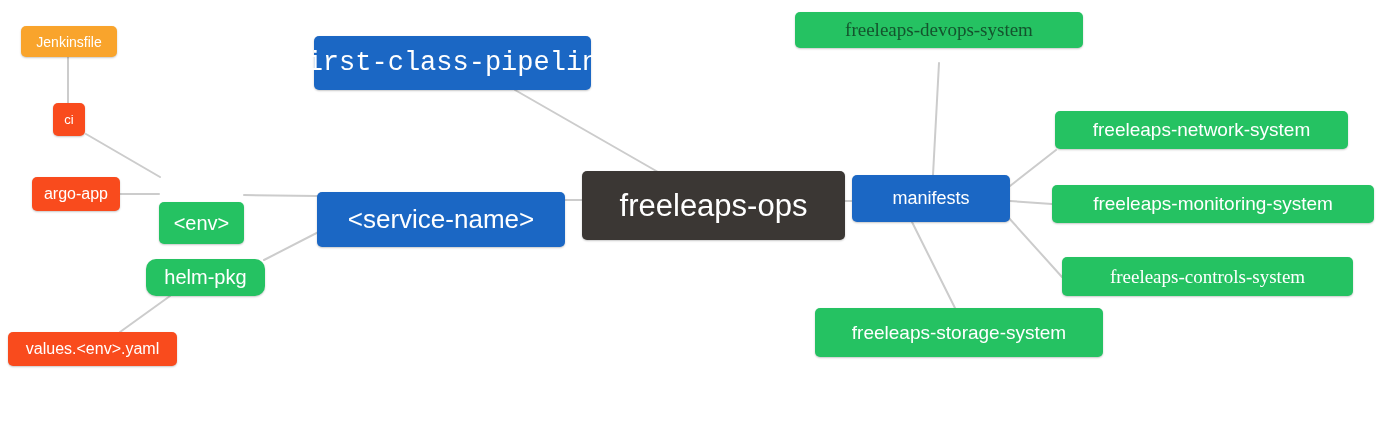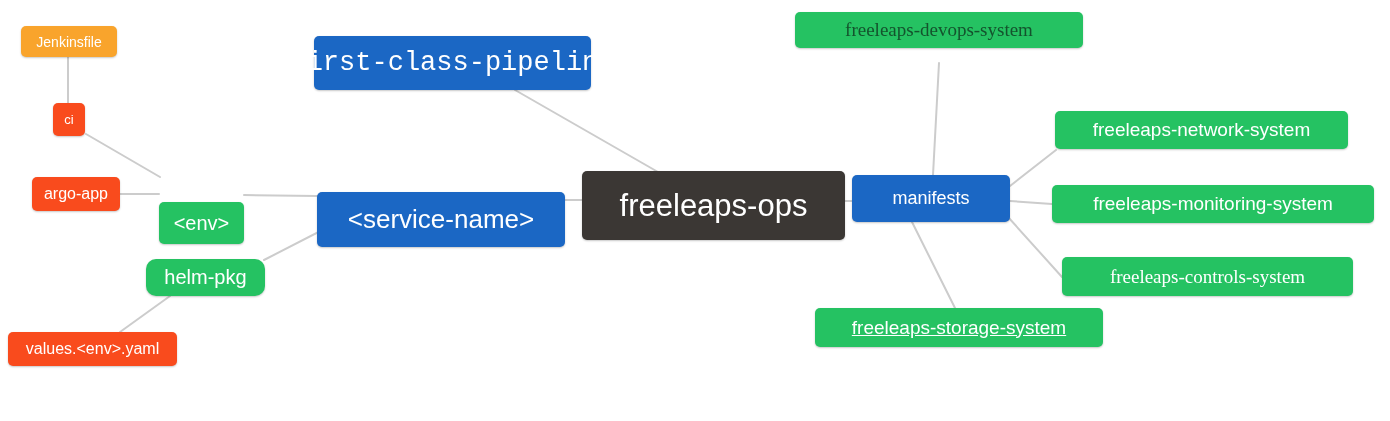--- a/index.html
+++ b/index.html
@@ -73,15 +73,15 @@
       <div class="node" style="left: 146px; top: 259px; width: 119px; height: 37px; font-size: 20px; background: rgb(37, 194, 98); color: rgb(255, 255, 255); border-radius: 10px;">helm-pkg</div>
       <div class="node" style="left: 8px; top: 332px; width: 169px; height: 34px; font-size: 16px; background: rgb(249, 75, 29); color: rgb(255, 255, 255);">values.&lt;env&gt;.yaml</div>
       <div class="node" style="left: 314px; top: 36px; width: 277px; height: 54px; font-size: 27px; background: rgb(27, 103, 196); color: rgb(255, 255, 255); font-family: Liberation Mono, monospace;">first-class-pipeline</div>
       <div class="node" style="left: 317px; top: 171px; width: 248px; height: 55px; font-size: 26px; background: rgb(27, 103, 196); color: rgb(255, 255, 255); margin-top: 21px;">&lt;service-name&gt;</div>
       <div class="node" style="left: 582px; top: 171px; width: 263px; height: 69px; font-size: 31px; background: rgb(59, 55, 52); color: rgb(255, 255, 255);">freeleaps-ops</div>
       <div class="node" style="left: 852px; top: 175px; width: 158px; height: 47px; font-size: 18px; background: rgb(27, 103, 196); color: rgb(255, 255, 255);">manifests</div>
       <div class="node" style="left: 795px; top: 12px; width: 288px; height: 36px; font-size: 19px; background: rgb(37, 194, 98); color: #14532d; font-family: Liberation Serif, serif;">freeleaps-devops-system</div>
       <div class="node" style="left: 1055px; top: 111px; width: 293px; height: 38px; font-size: 19px; background: rgb(37, 194, 98); color: rgb(255, 255, 255);">freeleaps-network-system</div>
       <div class="node" style="left: 1052px; top: 185px; width: 322px; height: 38px; font-size: 19px; background: rgb(37, 194, 98); color: rgb(255, 255, 255);">freeleaps-monitoring-system</div>
       <div class="node" style="left: 1062px; top: 257px; width: 291px; height: 39px; font-size: 19px; background: rgb(37, 194, 98); color: rgb(255, 255, 255); font-family: Liberation Serif, serif;">freeleaps-controls-system</div>
-      <div class="node" style="left: 815px; top: 308px; width: 288px; height: 39px; font-size: 19px; background: rgb(37, 194, 98); color: rgb(255, 255, 255); text-decoration: underline;">freeleaps-storage-system</div>
+      <div class="node" style="left: 815px; top: 308px; width: 288px; height: 49px; font-size: 19px; background: rgb(37, 194, 98); color: rgb(255, 255, 255);">freeleaps-storage-system</div>
     </div>
 </div>
 
 </body></html>

